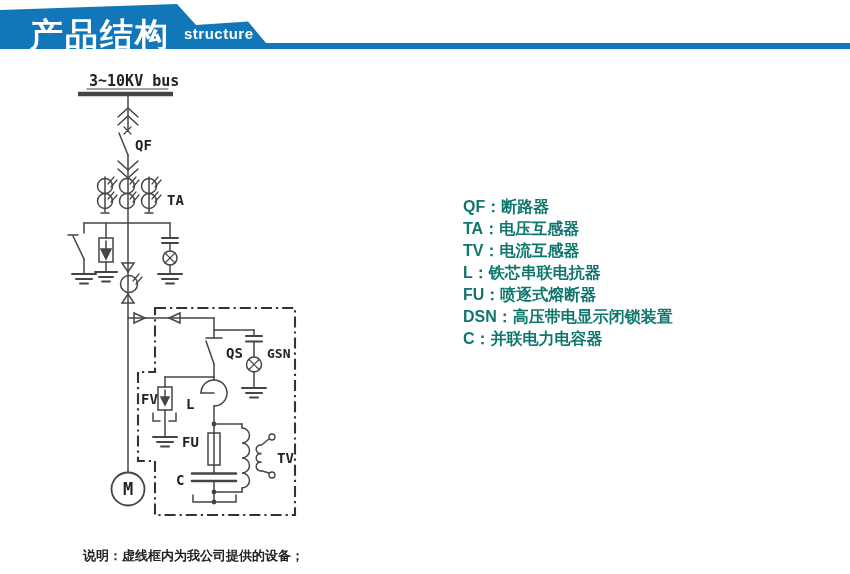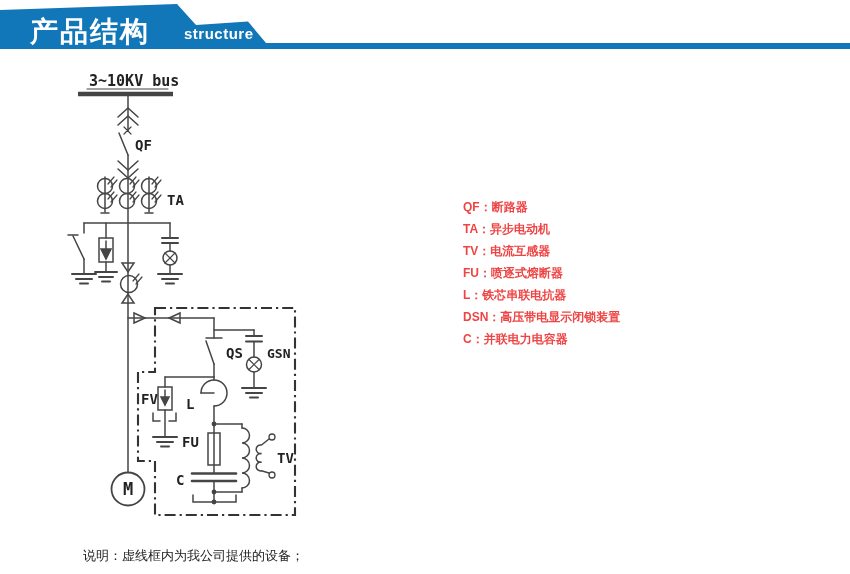--- a/index.html
+++ b/index.html
@@ -1,26 +1,26 @@
 <!DOCTYPE html>
 <html><head>
 <meta charset="utf-8">
 <style>
   html,body{margin:0;padding:0;background:#fff;}
   body{font-family:"Liberation Sans", sans-serif;}
   .page{position:relative;width:850px;height:574px;background:#ffffff;overflow:hidden;}
   .banner-svg{position:absolute;left:0;top:0;}
-  .banner-title{position:absolute;left:30px;top:13px;font-size:28px;font-weight:bold;color:#ffffff;letter-spacing:2px;}
+  .banner-title{position:absolute;left:30px;top:13px;font-size:33px;font-weight:bold;color:#ffffff;letter-spacing:2px;}
   .banner-sub{position:absolute;left:140px;top:25px;font-size:15px;font-weight:600;color:#ffffff;letter-spacing:.5px;margin-left:44px;}
   .diagram-svg{position:absolute;left:0;top:0;}
   .dlabel{font-family:"DejaVu Sans Mono", monospace;font-weight:bold;font-size:14px;fill:#222;}
   .dlabel-sm{font-family:"DejaVu Sans Mono", monospace;font-weight:bold;font-size:13px;fill:#222;}
   .mlabel{font-family:"DejaVu Sans Mono", monospace;font-weight:bold;font-size:17px;fill:#222;text-anchor:middle;}
-  .legend{position:absolute;left:463px;top:196px;font-size:12px;font-weight:bold;color:#ef4444;line-height:22px;white-space:nowrap;}
-  .note{position:absolute;left:83px;top:547px;font-size:13px;font-weight:normal;color:#222;white-space:nowrap;}
+  .legend{position:absolute;left:463px;top:196px;font-size:16px;font-weight:bold;color:#0f766e;line-height:22px;white-space:nowrap;}
+  .note{position:absolute;left:83px;top:547px;font-size:13px;font-weight:bold;color:#222;white-space:nowrap;}
 </style>
 </head>
 <body>
 
 <div class="page">
 
   <svg class="banner-svg" width="850" height="56" viewBox="0 0 850 56">
     <polygon points="0,10 177,4 196,25 248,21.5 266,43 850,43 850,49 0,49" fill="#1277b9"></polygon>
   </svg>
   <div class="banner-title">产品结构</div>
@@ -212,23 +212,23 @@
       <g>
         <circle cx="128" cy="489" r="16.5" stroke-width="1.8"></circle>
       </g>
       <text x="128" y="495" class="mlabel" stroke="none">M</text>
 
     </g>
   </svg>
 
   <div class="legend">
     <div>QF：断路器</div>
-    <div>TA：异步电动机</div>
+    <div>TA：电压互感器</div>
     <div>TV：电流互感器</div>
+    <div>L：铁芯串联电抗器</div>
     <div>FU：喷逐式熔断器</div>
-    <div>L：铁芯串联电抗器</div>
     <div>DSN：高压带电显示闭锁装置</div>
     <div>C：并联电力电容器</div>
   </div>
 
   <div class="note">说明：虚线框内为我公司提供的设备；</div>
 
 </div>
 
 </body></html>

